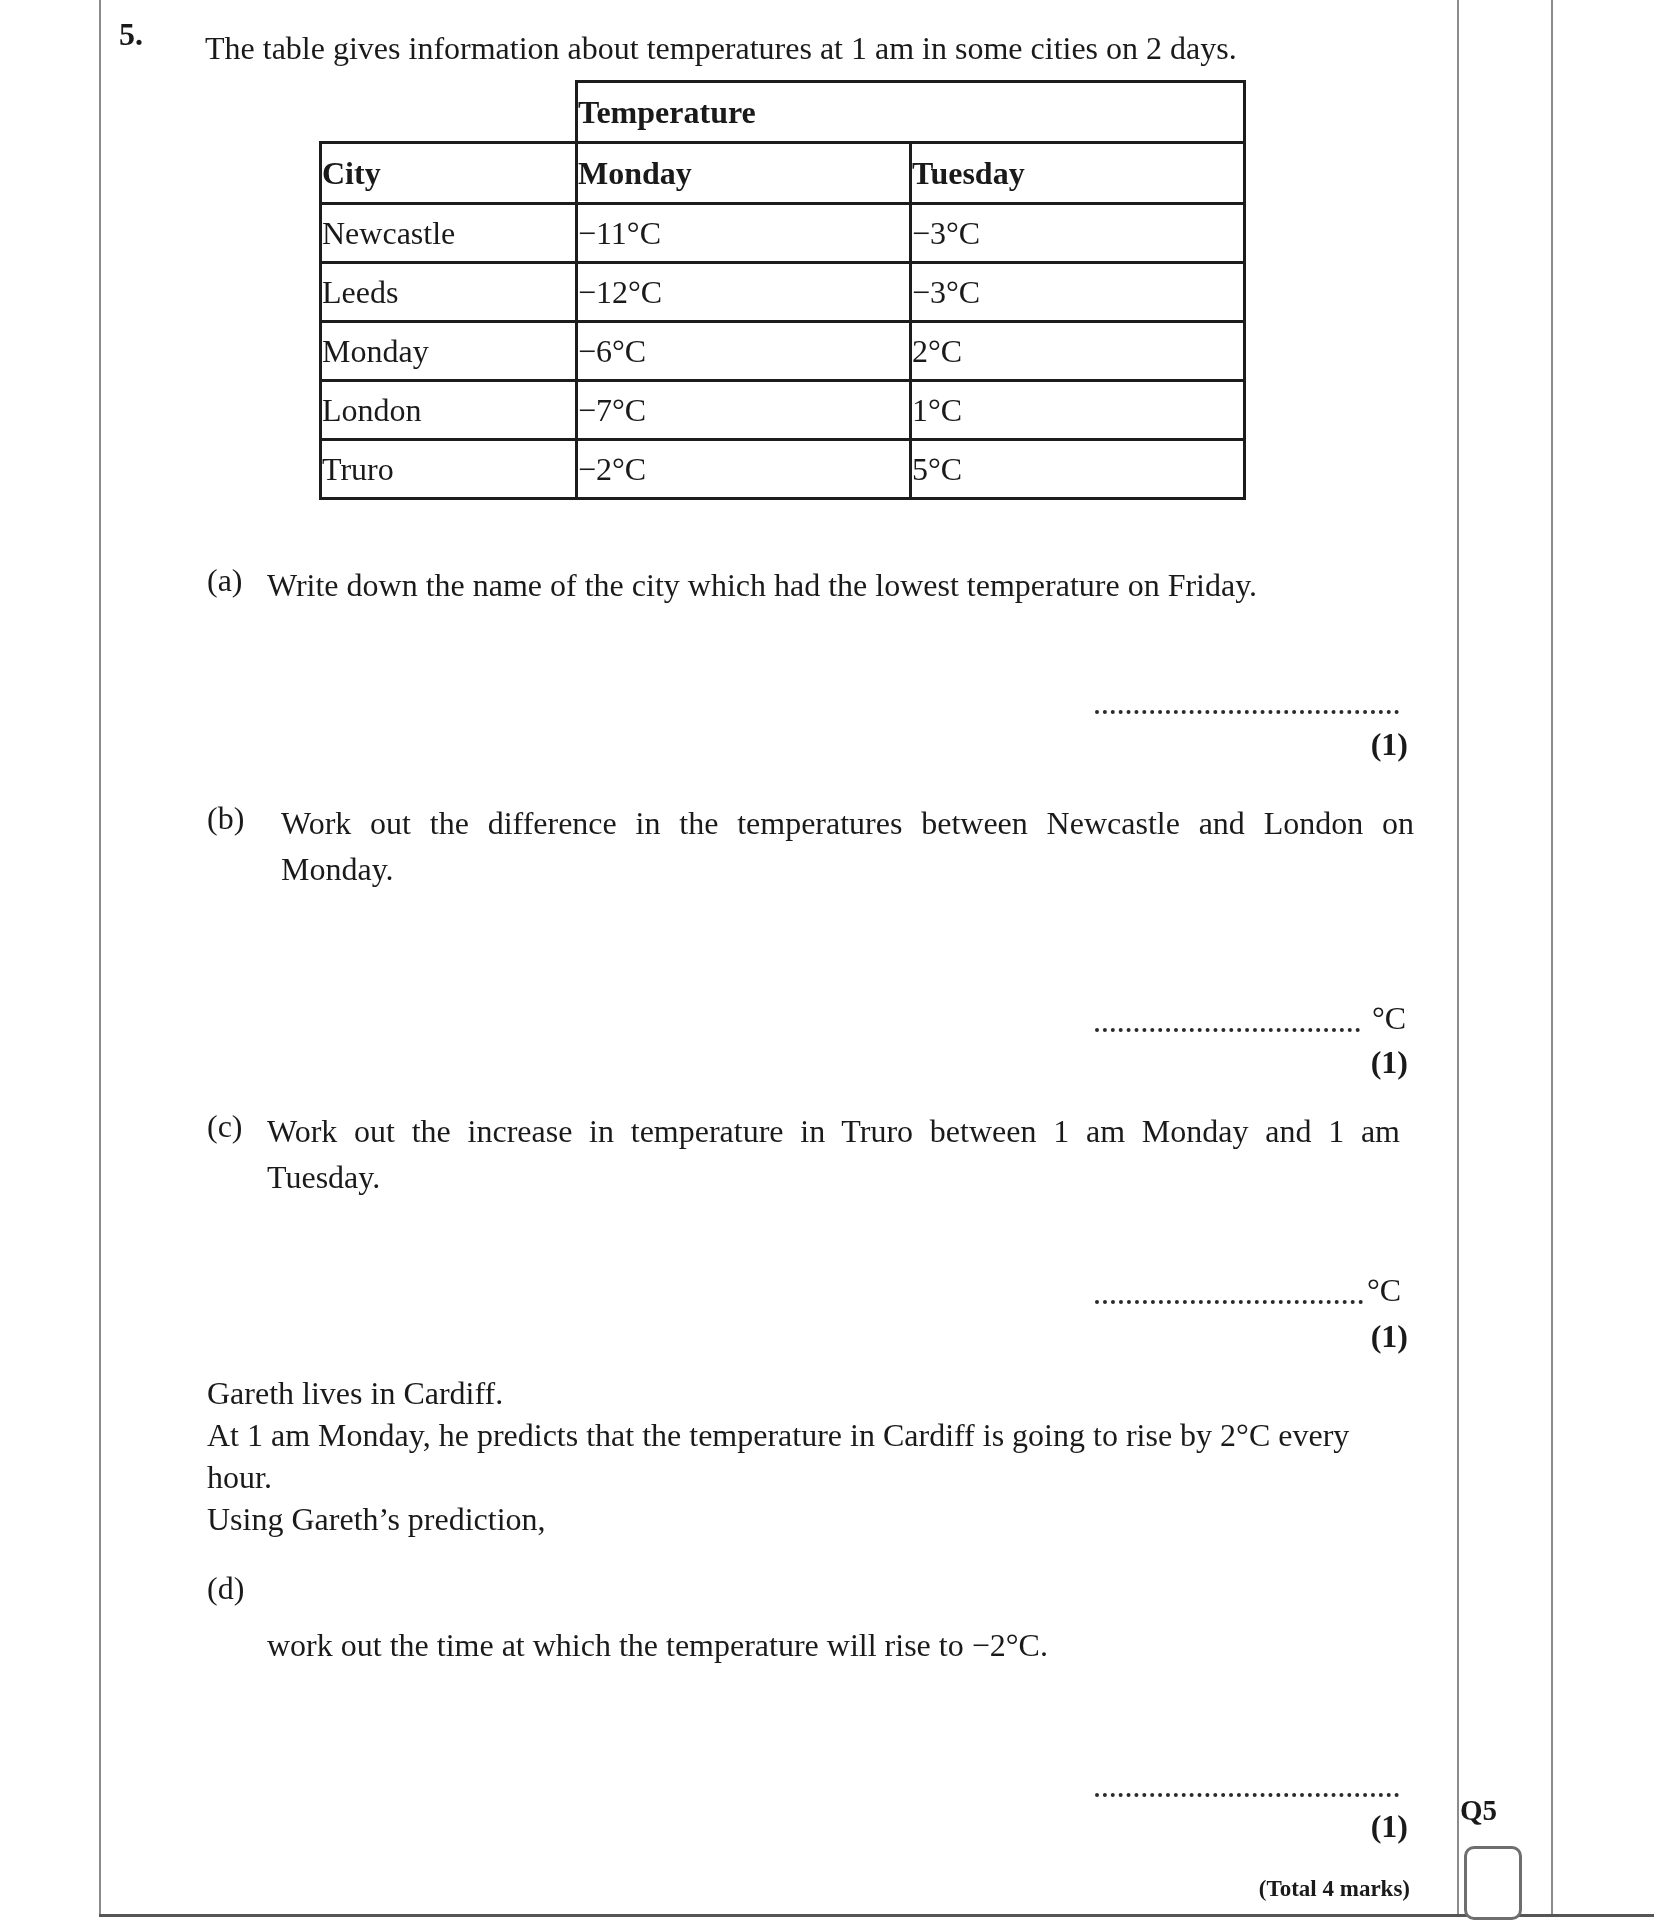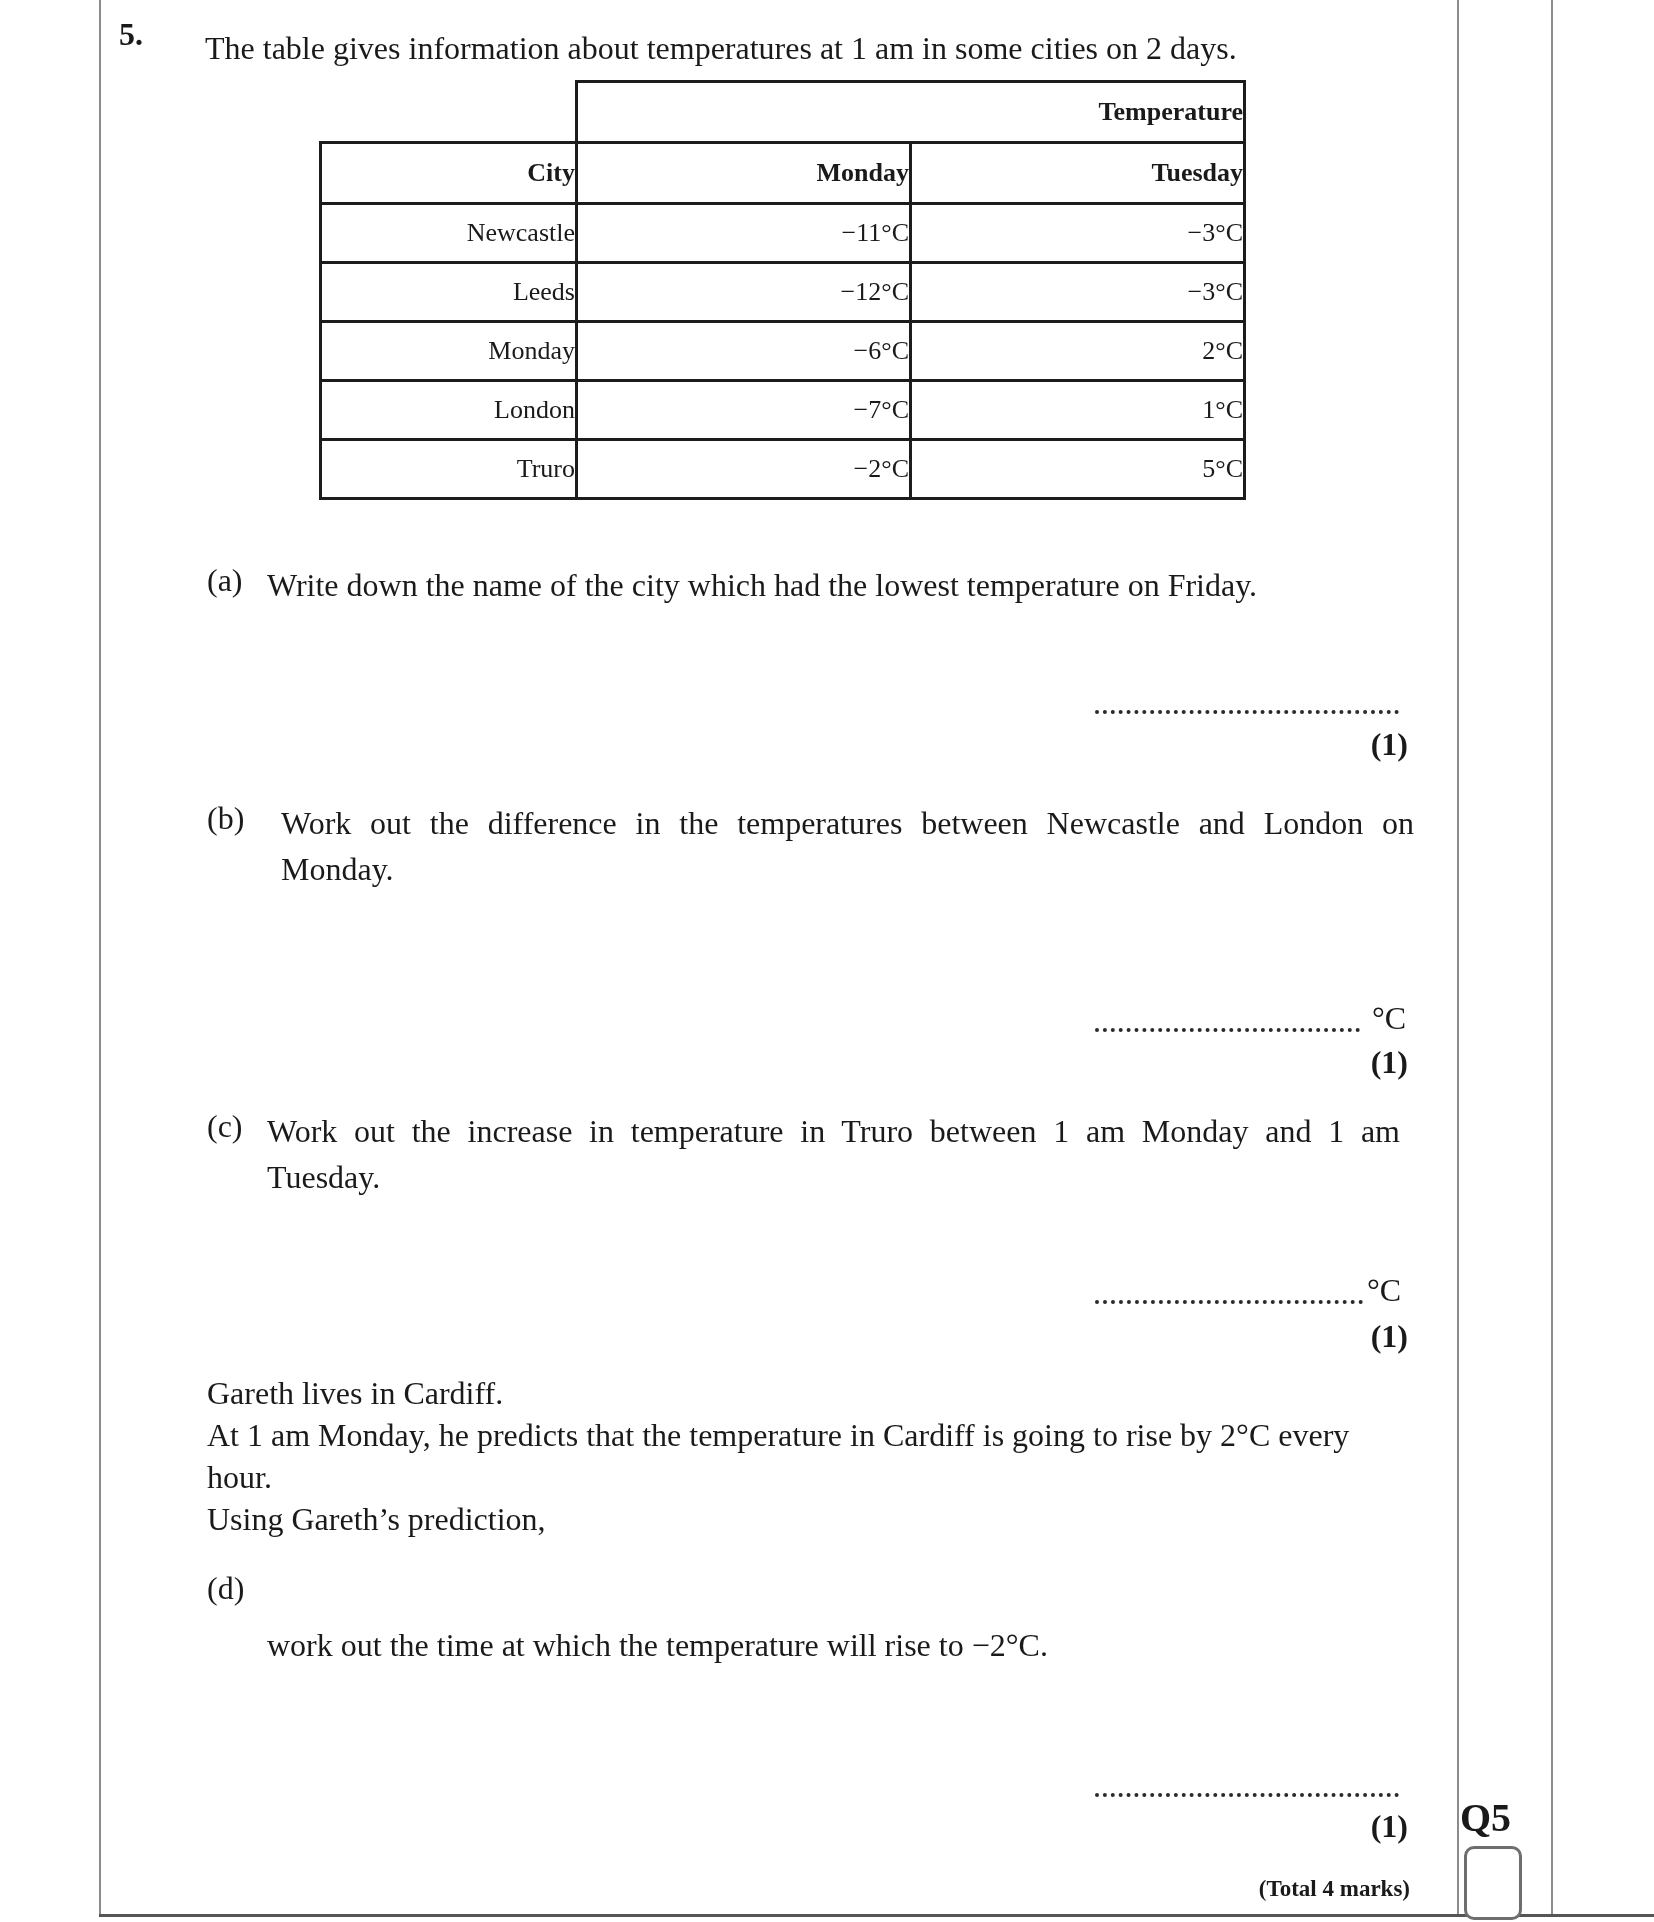--- a/index.html
+++ b/index.html
@@ -16,31 +16,31 @@
   .hrule{position:absolute;height:3px;background:#555;}
   .bodytext{font-size:32px;line-height:46px;}
   .qnum{font-size:32px;font-weight:bold;}
   .partlabel{font-size:32px;}
   .j-line{text-align:justify;text-align-last:justify;}
   .pre{white-space:pre;}
   
   table.temps{border-collapse:collapse;table-layout:fixed;}
   table.temps td{
     border:3px solid #1c1c1c;
-    text-align:right;vertical-align:middle;
-    font-size:26px;padding:0;
+    text-align:left;vertical-align:middle;
+    font-size:32px;padding:0;
   }
   table.temps td.blank{border:none;}
   table.temps .b{font-weight:bold;}
   tr.hrow td{height:58px;}
   tr.drow td{height:56px;}
   .dots{position:absolute;height:18px;border-bottom:4px dotted #2a2a2a;}
   .unit{position:absolute;font-size:32px;}
   .marks{position:absolute;width:120px;text-align:right;font-size:32px;font-weight:bold;}
-  .qlabel{position:absolute;font-size:40px;font-weight:bold;}
+  .qlabel{position:absolute;font-size:29px;font-weight:bold;}
   .scorebox{position:absolute;border:3px solid #6e6e6e;border-radius:10px;background:#fff;}
   .totals{position:absolute;width:410px;text-align:right;font-size:23px;font-weight:bold;}
 </style>
 </head>
 <body>
 
 <div class="page">
 
   <div class="vrule" style="left:99px;"></div>
   <div class="vrule" style="left:1457px;"></div>

